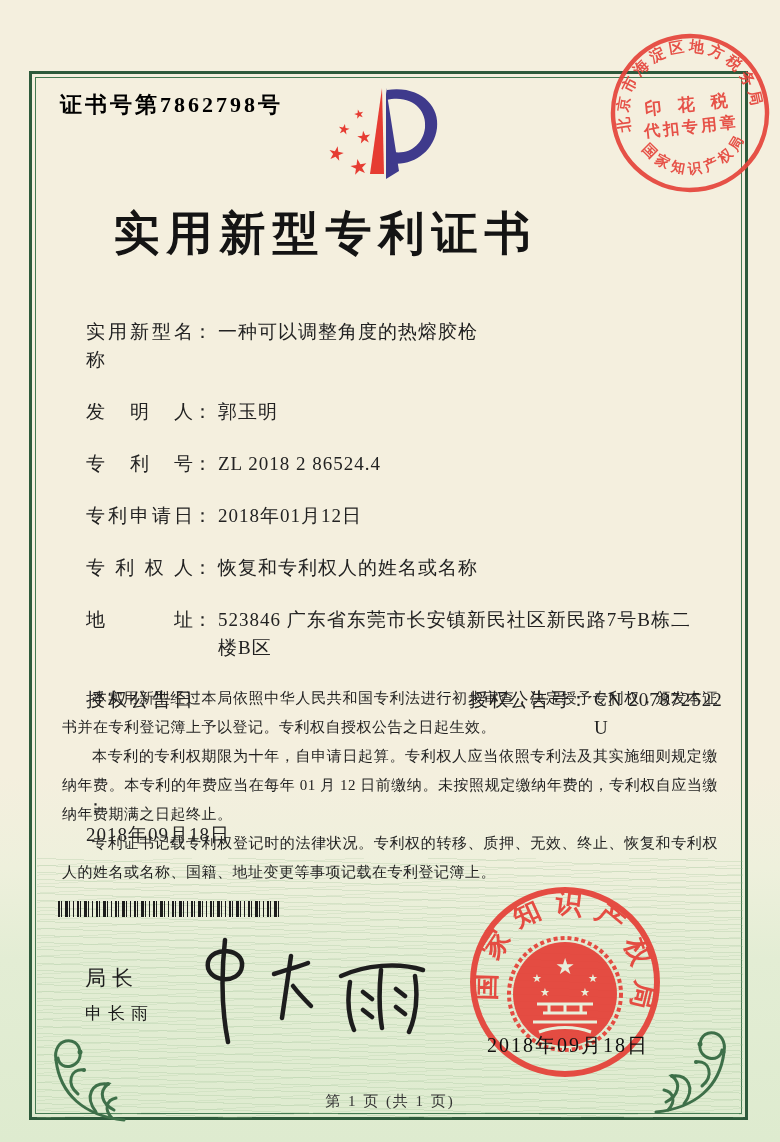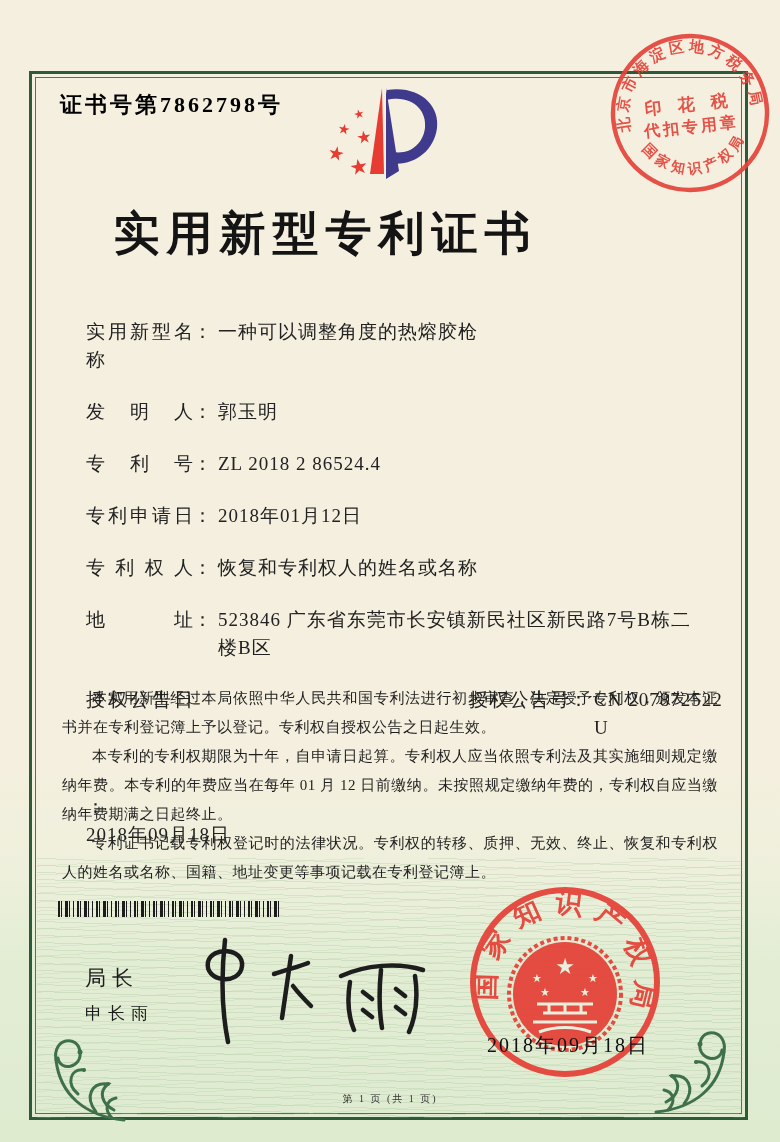--- a/index.html
+++ b/index.html
@@ -36,21 +36,21 @@
       #1c1c1c 7px 10px,transparent 10px 11px,#1c1c1c 11px 12px,transparent 12px 15px,
       #1c1c1c 15px 16px,transparent 16px 19px);}
   .officer-title{position:absolute;left:85px;top:964px;font-size:21px;letter-spacing:6px;color:#1c1c1c;text-align:center;}
   .officer-name{position:absolute;left:85px;top:1002px;font-size:17px;letter-spacing:6px;color:#1c1c1c;}
   .signature{position:absolute;left:195px;top:928px;}
   .tax-stamp{position:absolute;left:605px;top:28px;transform:rotate(-6deg);opacity:.92;}
   .logo{position:absolute;left:323px;top:84px;}
   .seal{position:absolute;left:465px;top:882px;opacity:.95;}
   .seal-date{position:absolute;left:487px;top:1032px;font-size:20px;color:#111;letter-spacing:2px;}
   .footer{position:absolute;left:0;top:1092px;width:780px;text-align:center;
-    font-size:10px;color:#333;letter-spacing:2px;}
+    font-size:15px;color:#333;letter-spacing:2px;}
   .flourish{position:absolute;}
   .flourish.bl{left:34px;top:1022px;}
   .flourish.br{left:648px;top:1014px;transform:scaleX(-1);}
   svg text{font-family:"Liberation Serif","DejaVu Serif",serif;}
 </style>
 </head>
 <body>
 
 <div class="frame">
   <div class="frame-inner"></div>

